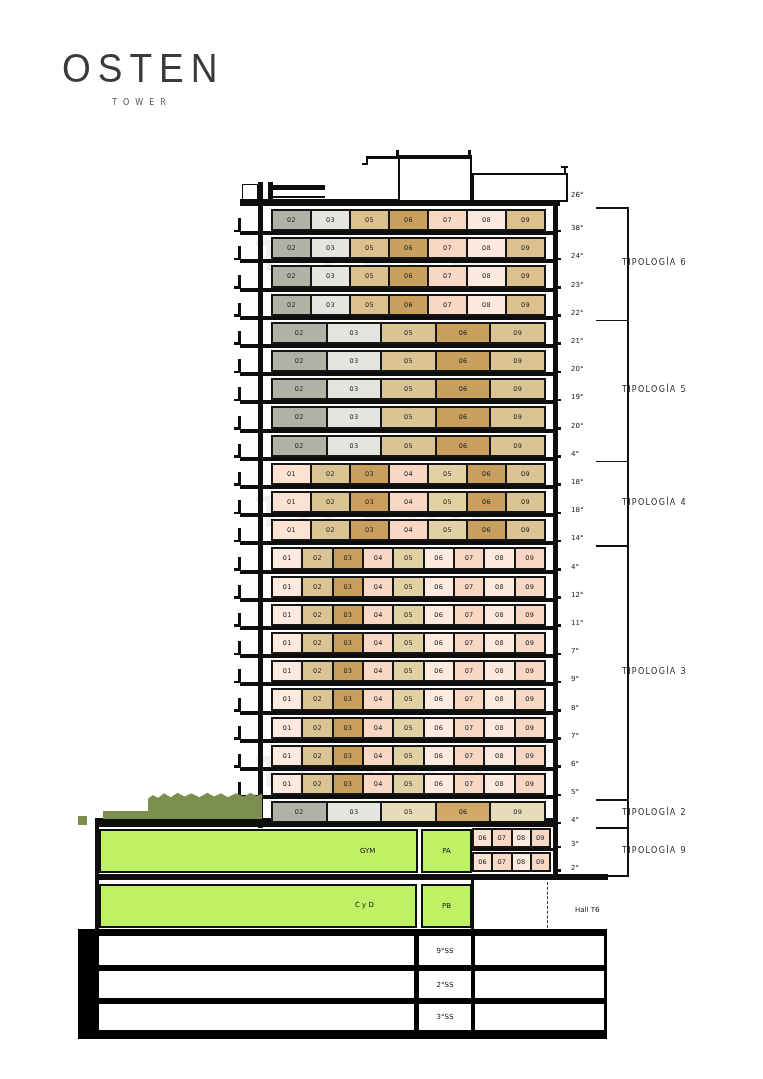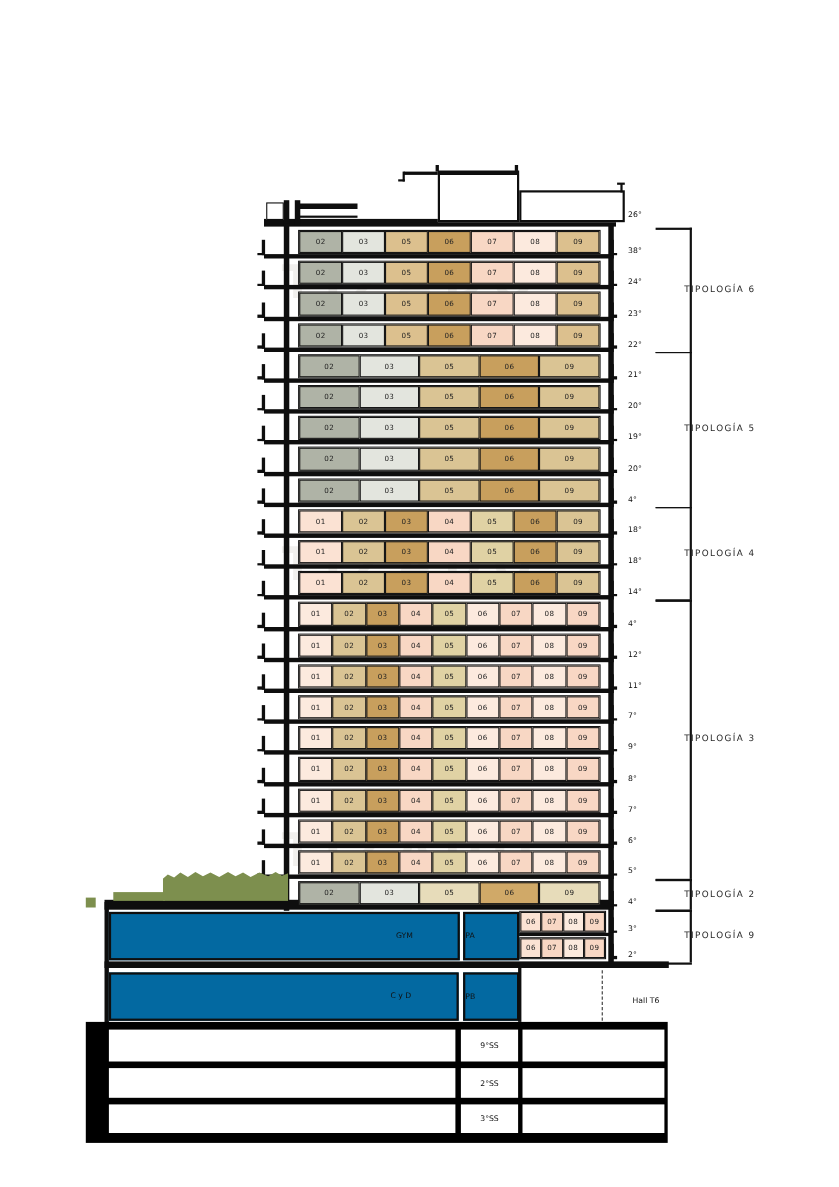--- a/index.html
+++ b/index.html
@@ -36,36 +36,40 @@
   .bracket-line{position:absolute;left:627px;width:1.5px;background:#111;}
   .bracket-tick{position:absolute;left:596px;width:33px;height:1.5px;background:#111;}
   .typology-label{position:absolute;left:622px;font-size:8px;letter-spacing:1.3px;color:#2a2a2a;white-space:nowrap;}
 
   
   .blk{position:absolute;background:#0e0e0e;}
   .whitebox{position:absolute;background:#fff;border:2.5px solid #0e0e0e;box-sizing:border-box;}
   .thinbox{position:absolute;background:#fff;border:1.2px solid #0e0e0e;box-sizing:border-box;}
 
   
-  .room{position:absolute;background:#0369a1;border:2.5px solid #0e0e0e;box-sizing:border-box;
-        display:flex;align-items:center;}
+  .room{position:absolute;background:#bef264;border:2.5px solid #0e0e0e;box-sizing:border-box;
+        display:flex;align-items:center;justify-content:center;}
   .room-label{font-size:7px;color:#111;white-space:nowrap;}
   .abs-label{position:absolute;font-size:7px;color:#111;white-space:nowrap;}
   .hedge{position:absolute;background:#7d8f4e;}
   .hedge.main{clip-path:polygon(0 28%,4% 14%,9% 24%,14% 8%,20% 22%,26% 6%,32% 20%,38% 8%,45% 22%,52% 6%,58% 20%,64% 8%,70% 22%,77% 8%,84% 20%,90% 6%,95% 18%,100% 10%,100% 100%,0 100%);}
   .basement-black{position:absolute;background:#000;}
   .strip{position:absolute;background:#fff;}
   .ss-box{position:absolute;background:#fff;display:flex;align-items:center;justify-content:center;}
   .dash-line{position:absolute;border-left:1.5px dashed #333;}
 </style>
 </head>
 <body>
 
 <div class="page">
 
+  <div class="logo">
+    <div class="logo-title">OSTEN</div>
+    <div class="logo-sub">TOWER</div>
+  </div>
 
   <div class="wm" style="top:232px;">TIZADO</div>
   <div class="wm" style="top:488px;">TIZADO</div>
   <div class="wm" style="top:748px;">TIZADO</div>
 
   <div>
     <div class="blk" style="left:240px;top:199px;width:320px;height:7px;"></div>
     <div class="whitebox" style="left:398px;top:155px;width:74px;height:47px;border-top-width:4px;"></div>
     <div class="whitebox" style="left:472px;top:173px;width:96px;height:29px;"></div>
     <div class="blk" style="left:396px;top:150px;width:3px;height:6px;"></div>

